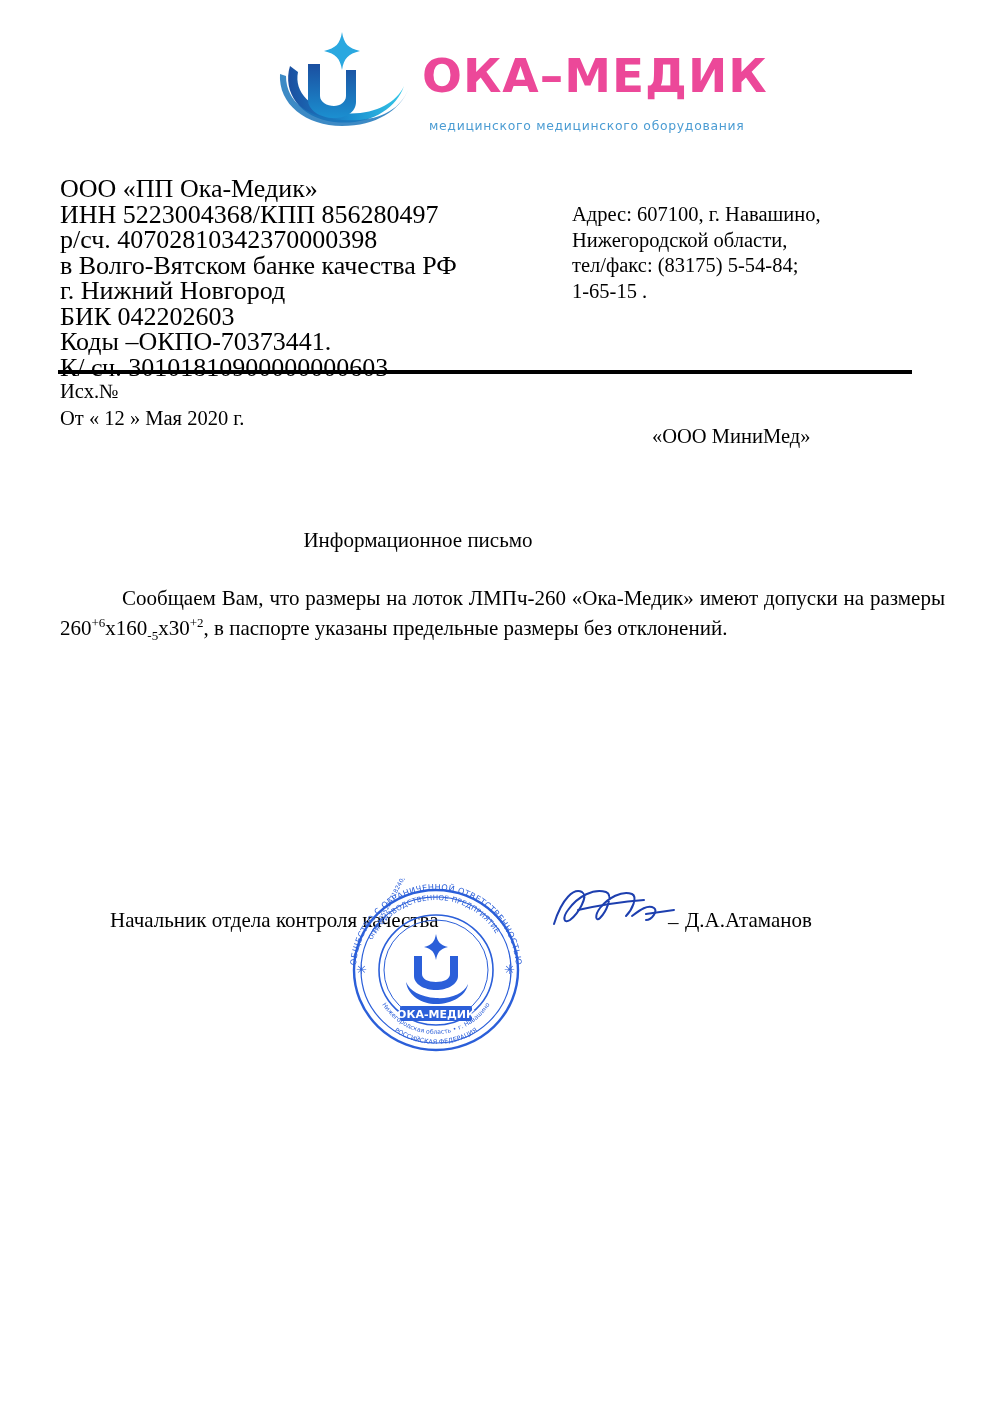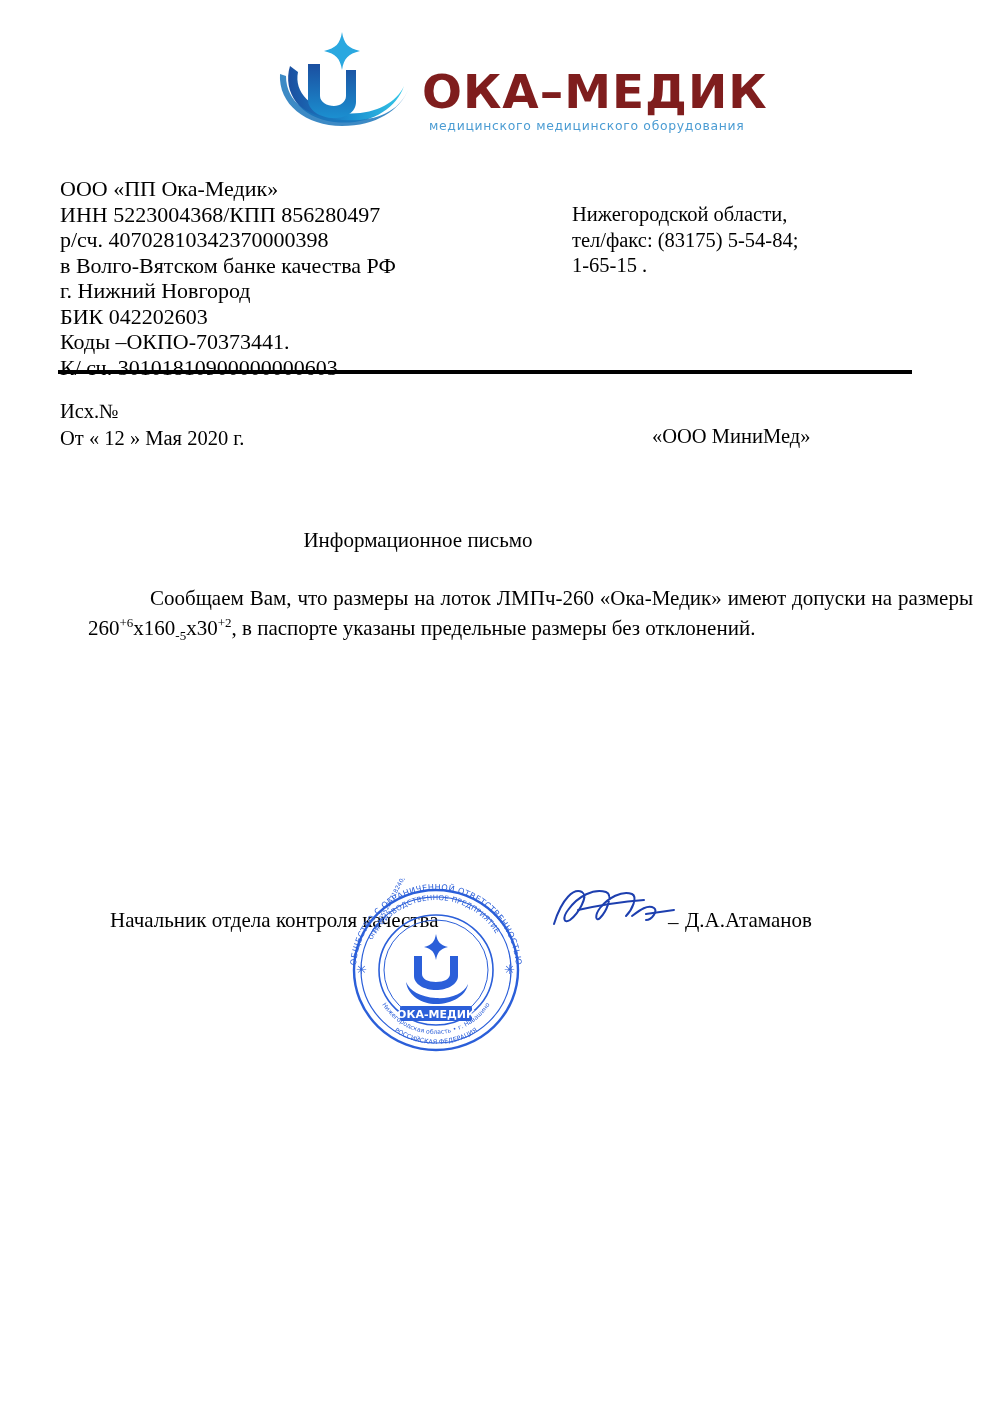--- a/index.html
+++ b/index.html
@@ -34,26 +34,26 @@
   .logo-mark {
     position: absolute;
     left: 0;
     top: 4px;
     width: 140px;
     height: 100px;
   }
   .logo-text {
     position: absolute;
     left: 150px;
-    top: 38px;
+    top: 22px;
     font-family: "DejaVu Sans", sans-serif;
     font-weight: bold;
     font-size: 47px;
     letter-spacing: 1px;
-    color: #7f1d1d;
+    color: #ec4899;
     white-space: nowrap;
   }
   .logo-sub {
     position: absolute;
     left: 157px;
     top: 92px;
     font-family: "DejaVu Sans", sans-serif;
     font-size: 12.4px;
     letter-spacing: 0.7px;
     color: #4b9cd3;
@@ -65,21 +65,21 @@
     position: absolute;
     top: 176px;
     left: 0;
     width: 1000px;
     height: 190px;
   }
   .req-left {
     position: absolute;
     left: 60px;
     top: 0;
-    font-size: 22px;
+    font-size: 26px;
     line-height: 25.5px;
     white-space: nowrap;
   }
   .req-right {
     position: absolute;
     left: 572px;
     top: 26px;
     font-size: 20.5px;
     line-height: 25.5px;
     white-space: nowrap;
@@ -90,21 +90,21 @@
     top: 370px;
     width: 854px;
     height: 4px;
     background: #000000;
   }
 
   
   .ref {
     position: absolute;
     left: 60px;
-    top: 398px;
+    top: 378px;
     font-size: 20.5px;
     line-height: 27px;
     white-space: nowrap;
   }
   .addressee {
     position: absolute;
     left: 622px;
     top: 425px;
     font-size: 20.5px;
     white-space: nowrap;
@@ -122,21 +122,20 @@
   }
   .body-text {
     position: absolute;
     left: 60px;
     top: 583px;
     width: 885px;
     font-size: 21px;
     line-height: 30px;
     text-align: justify;
     text-indent: 62px;
-    margin-left: 28px;
   }
   sup, sub {
     font-size: 13px;
     line-height: 0;
   }
 
   
   .sign-row {
     position: absolute;
     left: 110px;
@@ -225,20 +224,21 @@
     <div>ООО «ПП Ока-Медик»</div>
     <div>ИНН 5223004368/КПП 856280497</div>
     <div>р/сч. 40702810342370000398</div>
     <div>в Волго-Вятском банке качества РФ</div>
     <div>г. Нижний Новгород</div>
     <div>БИК 042202603</div>
     <div>Коды –ОКПО-70373441.</div>
     <div>К/ сч. 30101810900000000603</div>
   </div>
   <div class="req-right">
+    <div>Адрес: 607100, г. Навашино,</div>
     <div>Нижегородской  области,</div>
     <div>тел/факс: (83175) 5-54-84;</div>
     <div>1-65-15 .</div>
   </div>
 </div>
 
 <div class="rule"></div>
 
 <div class="ref">
   <div>Исх.№</div>

